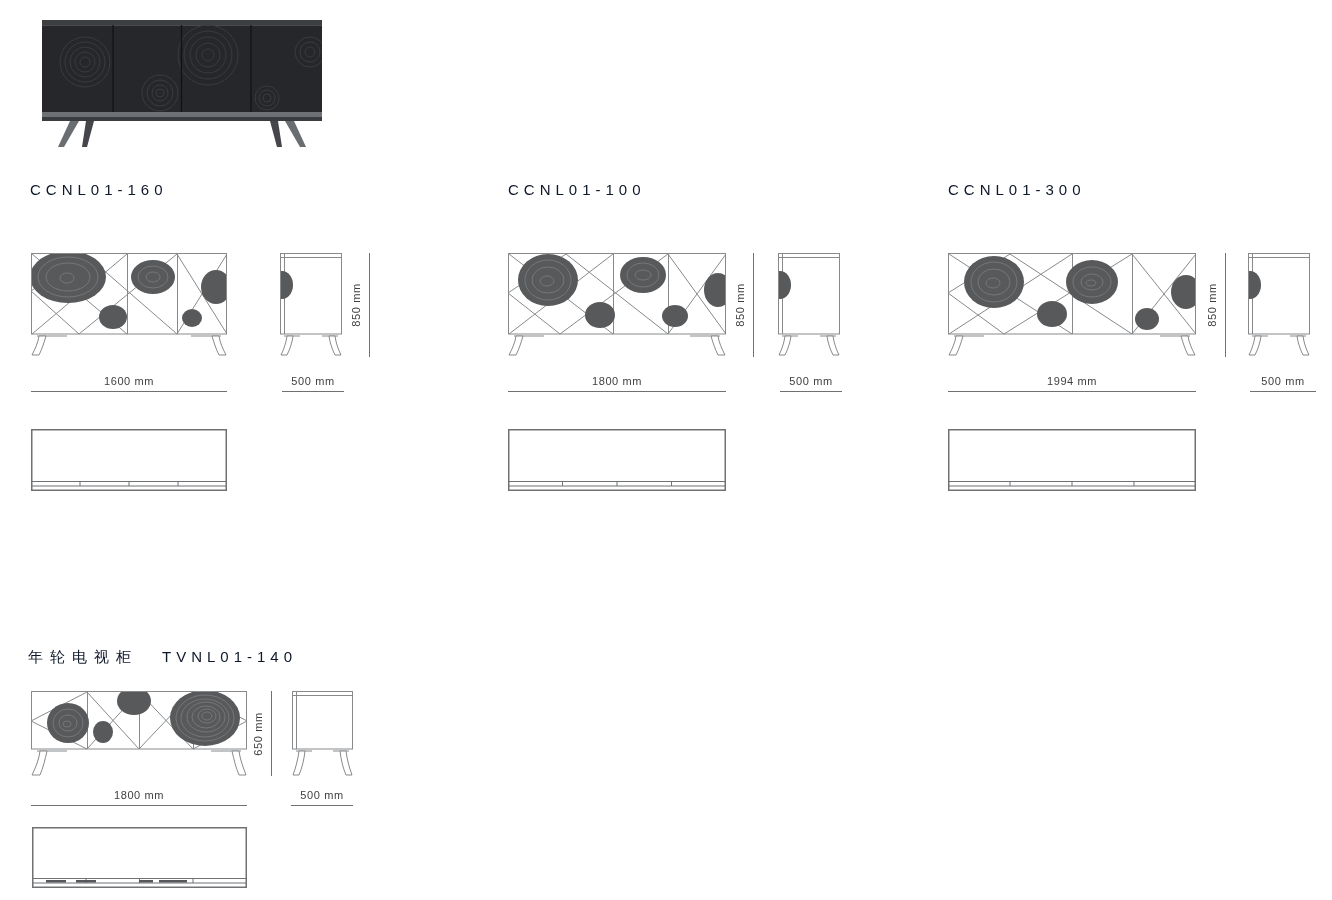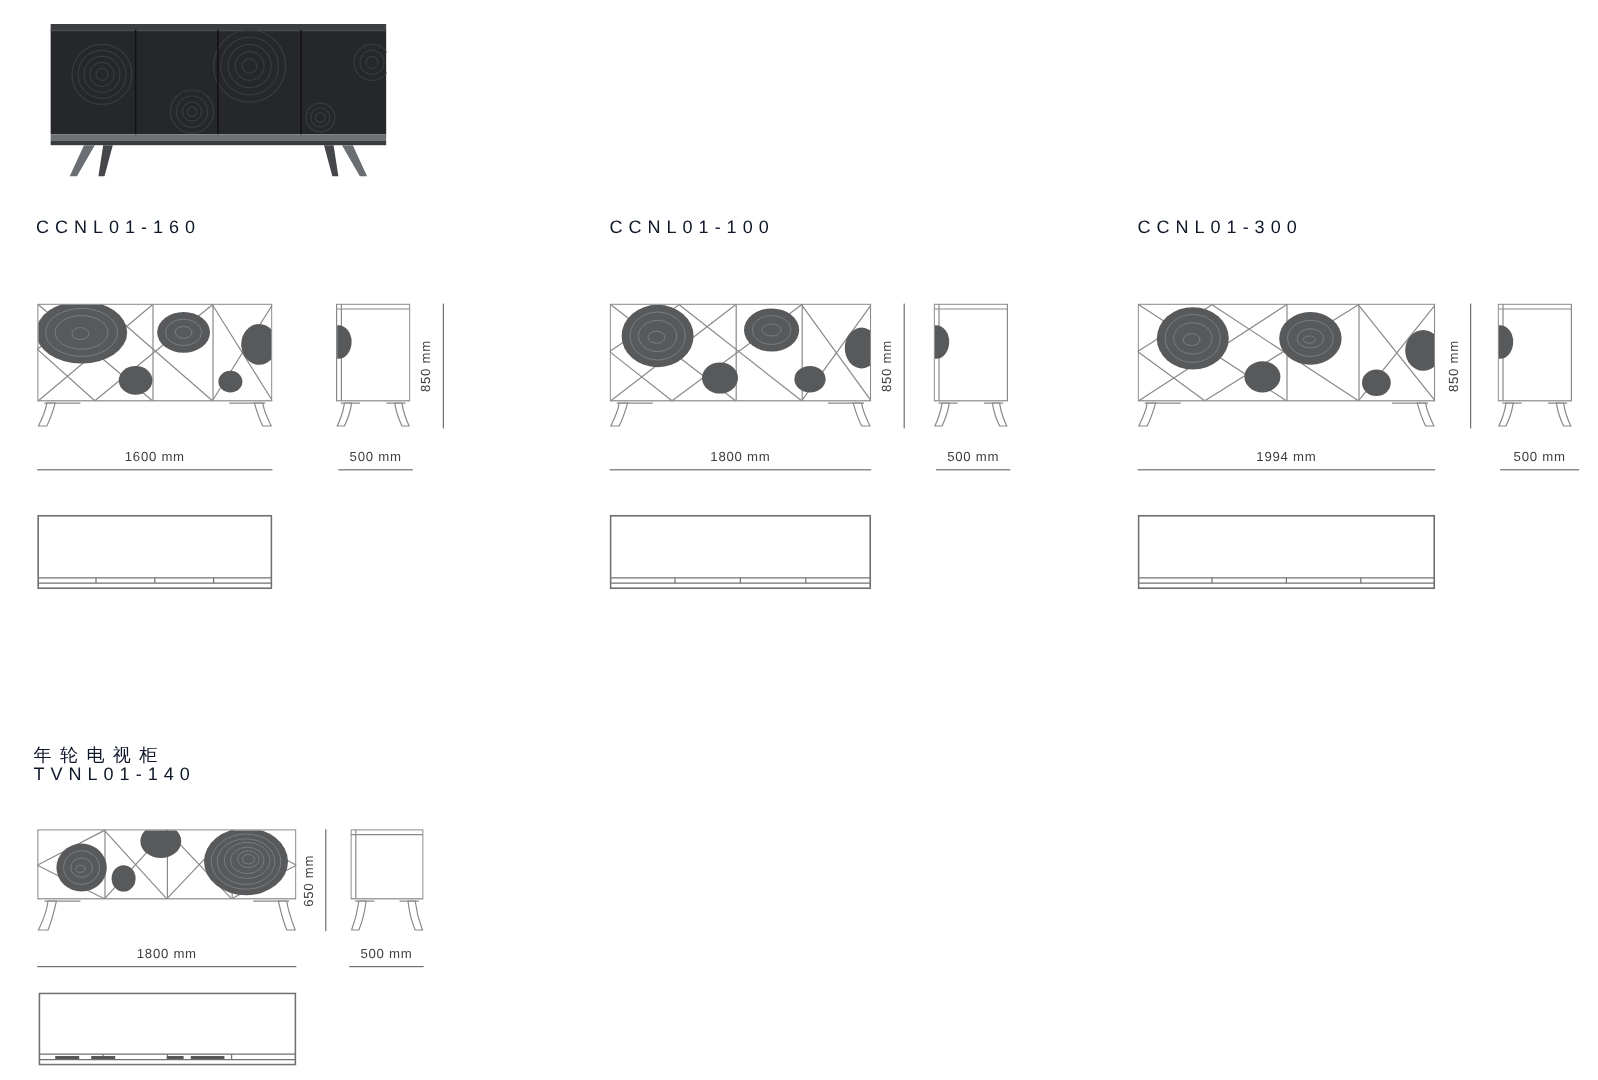--- a/index.html
+++ b/index.html
@@ -363,21 +363,21 @@
       <rect x="0.75" y="0.75" width="246.5" height="60.5" stroke-width="1.5" fill="#ffffff"></rect>
       <line x1="1" y1="52.5" x2="247" y2="52.5"></line>
       <line x1="1" y1="57" x2="247" y2="57"></line>
       <line x1="62" y1="52.5" x2="62" y2="57"></line>
       <line x1="124" y1="52.5" x2="124" y2="57"></line>
       <line x1="186" y1="52.5" x2="186" y2="57"></line>
     </g>
   </svg>
 </div>
 
-<div class="model-title tv-title" style="left:28px; top:622px;flex-direction:column;">
+<div class="model-title tv-title" style="left:28px; top:649px;">
   <span class="cn">年轮电视柜</span>
   <span>TVNL01-140</span>
 </div>
 
 <div class="abs" style="left:31px; top:691px;">
   <svg width="216" height="85" viewBox="0 0 216 85">
     <defs>
         <clipPath id="clipFTV">
           <rect x="1" y="1" width="214" height="56.5"></rect>
         </clipPath>

